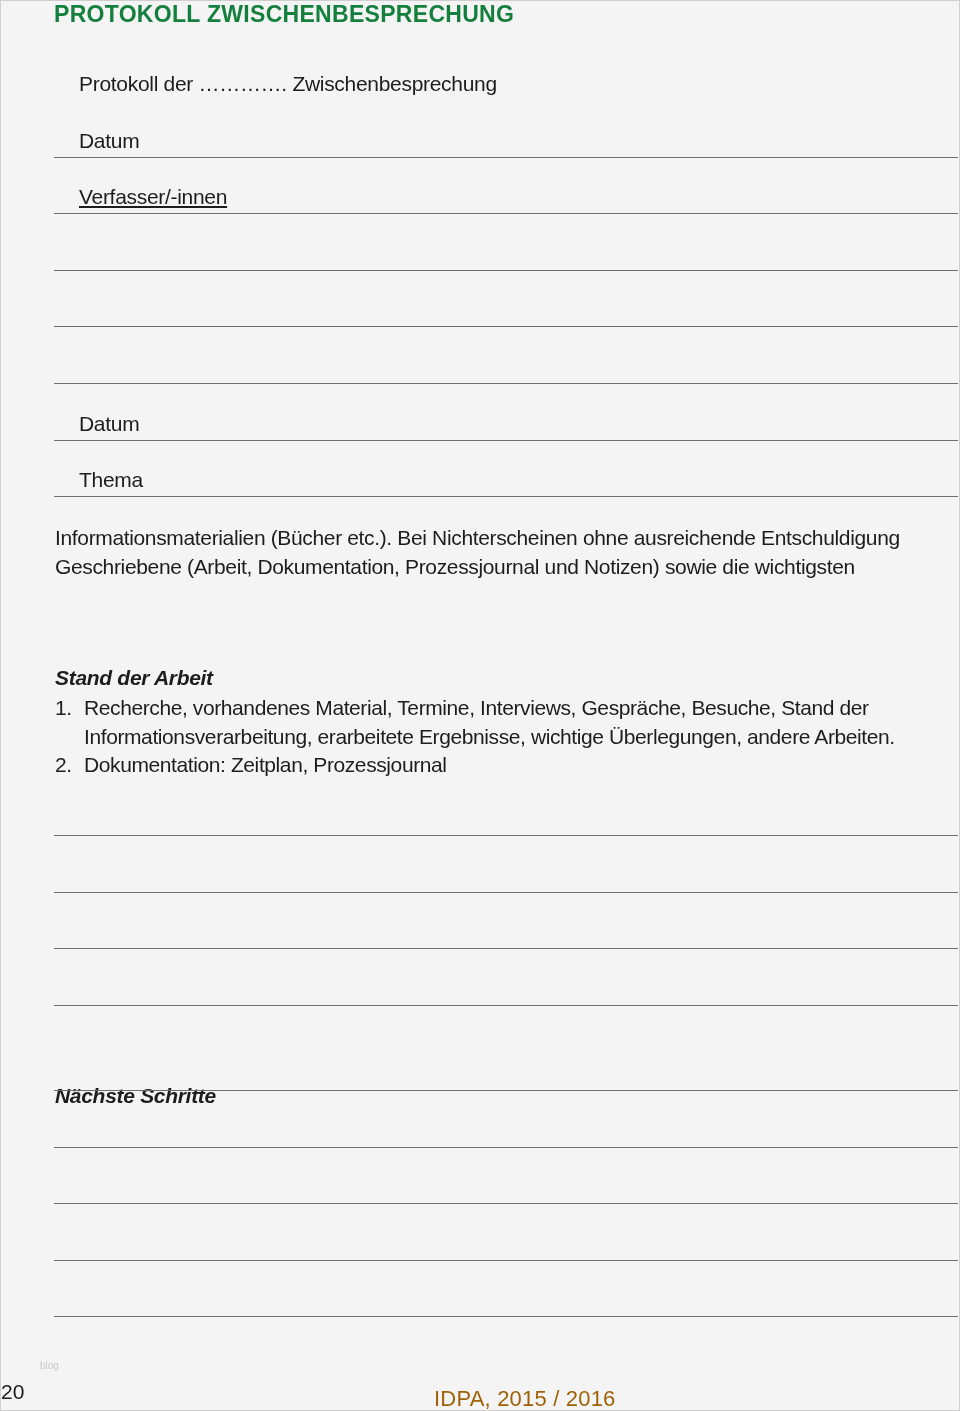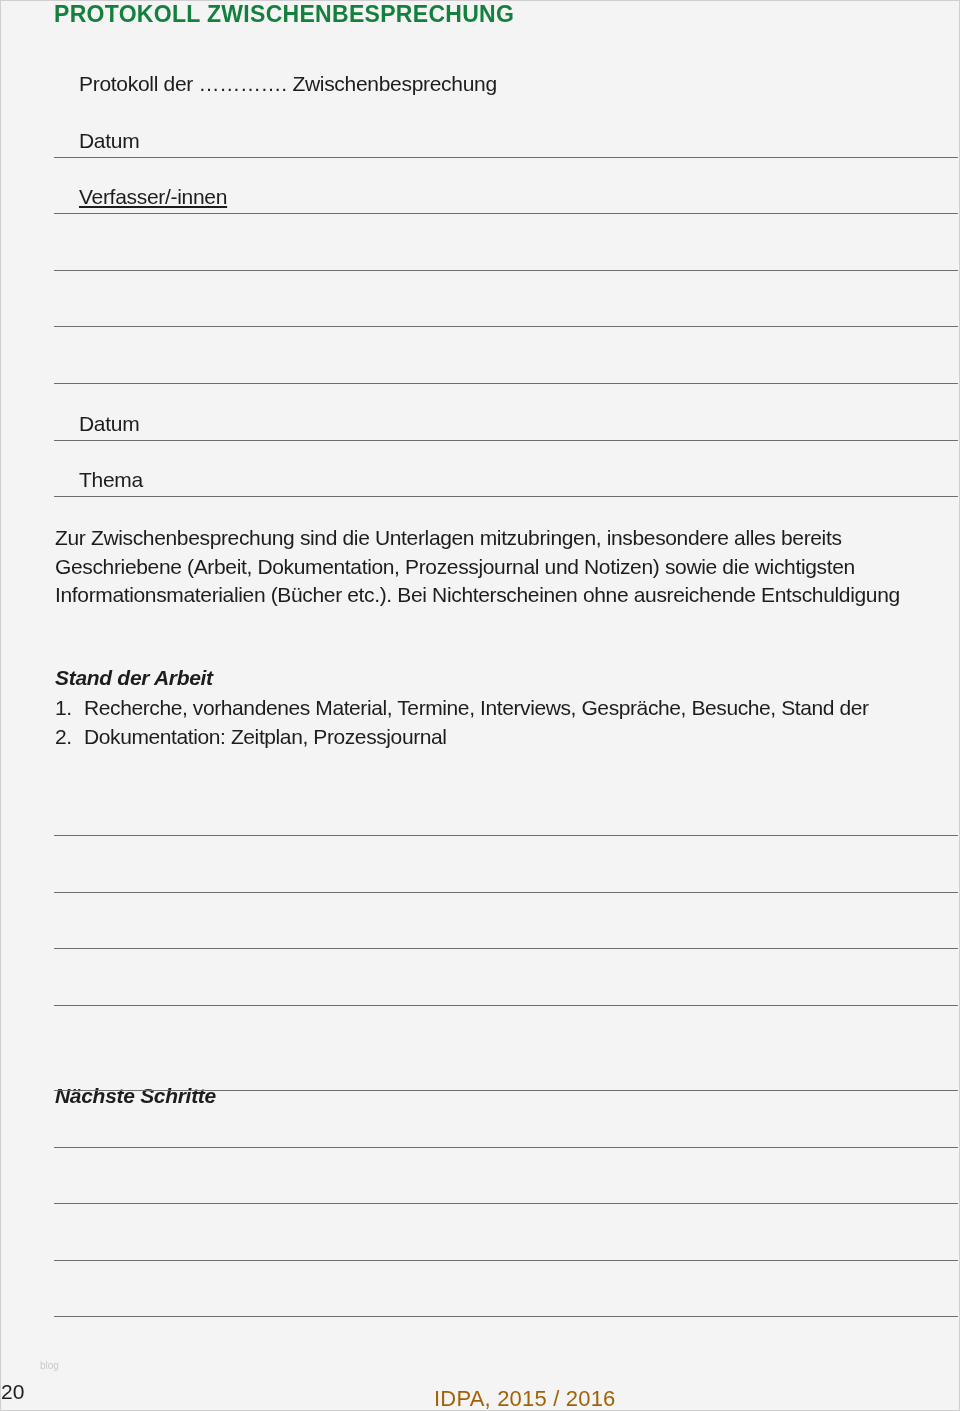--- a/index.html
+++ b/index.html
@@ -57,31 +57,31 @@
 <div class="rule" style="top:326px;"></div>
 <div class="rule" style="top:383px;"></div>
 
 <div class="abs label" style="top:412px;">Datum</div>
 <div class="rule" style="top:440px;"></div>
 
 <div class="abs label" style="top:468px;">Thema</div>
 <div class="rule" style="top:496px;"></div>
 
 <div class="abs para">
-  <span>Zur Zwischenbesprechung sind die Unterlagen mitzubringen, insbesondere alles bereits</span>
+  <span>Informationsmaterialien (Bücher etc.). Bei Nichterscheinen ohne ausreichende Entschuldigung</span>
   <span>Geschriebene (Arbeit, Dokumentation, Prozessjournal und Notizen) sowie die wichtigsten</span>
-  <span>Informationsmaterialien (Bücher etc.). Bei Nichterscheinen ohne ausreichende Entschuldigung</span>
 </div>
 
 <div class="abs subhead" style="top:666px;">Stand der Arbeit</div>
 
 <div class="abs list">
   <div class="item">
     <span class="num">1.</span>
     <span class="ln">Recherche, vorhandenes Material, Termine, Interviews, Gespräche, Besuche, Stand der</span>
+    <span class="ln">Informationsverarbeitung, erarbeitete Ergebnisse, wichtige Überlegungen, andere Arbeiten.</span>
   </div>
   <div class="item">
     <span class="num">2.</span>
     <span class="ln">Dokumentation: Zeitplan, Prozessjournal</span>
   </div>
 </div>
 
 <div class="rule" style="top:835px;"></div>
 <div class="rule" style="top:892px;"></div>
 <div class="rule" style="top:948px;"></div>

